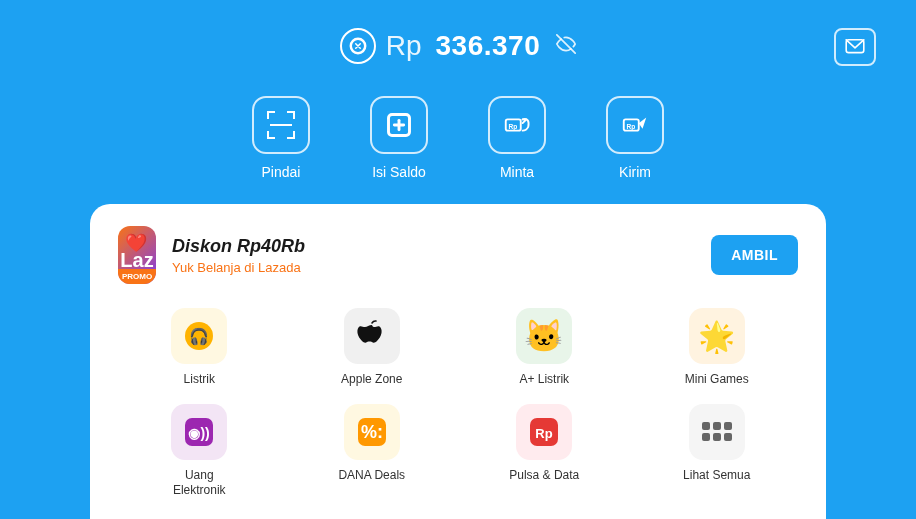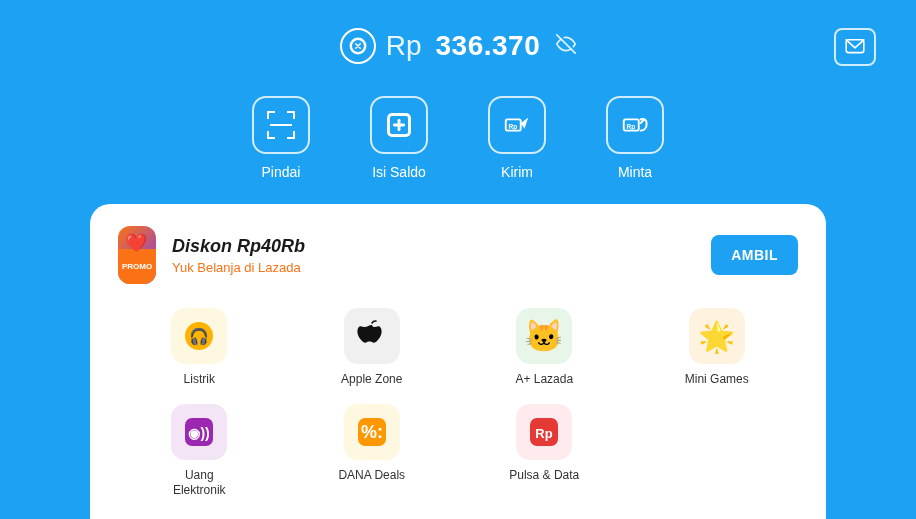--- a/index.html
+++ b/index.html
@@ -153,21 +153,21 @@
     .promo-logo-badge {
       position: absolute;
       bottom: 0;
       left: 0;
       right: 0;
       background: #f97316;
       text-align: center;
       font-size: 8px;
       font-weight: 700;
       color: white;
-      padding: 13px 0;
+      padding: 3px 0;
     }
 
     .promo-info {
       flex: 1;
     }
 
     .promo-title {
       font-size: 18px;
       font-weight: 700;
       color: #1a1a1a;
@@ -332,42 +332,42 @@
         <line x1="12" y1="8" x2="12" y2="16"></line>
         <line x1="8" y1="12" x2="16" y2="12"></line>
 
       </svg>
     </div>
     <span class="action-label">Isi Saldo</span>
   </div>
 
   <div class="action-item">
     <div class="action-icon-box">
+      <svg width="30" height="30" viewBox="0 0 32 32" fill="none" stroke-linecap="round" stroke-linejoin="round">
+        <rect x="4" y="10" width="16" height="12" rx="2" fill="none" stroke="white" stroke-width="2"></rect>
+        <text x="7" y="20" font-size="7" fill="white" stroke="none" font-weight="700">Rp</text>
+
+        <path d="M22 10 Q30 8 28 18 Q26 22 22 22" fill="none" stroke="white" stroke-width="2"></path>
+        <polyline points="22,10 26,10 22,14" fill="none" stroke="white" stroke-width="2"></polyline>
+      </svg>
+    </div>
+    <span class="action-label">Minta</span>
+  </div>
+
+  <div class="action-item">
+    <div class="action-icon-box">
       <svg width="30" height="30" viewBox="0 0 32 32" fill="none" stroke="white" stroke-width="2" stroke-linecap="round" stroke-linejoin="round">
         <rect x="4" y="10" width="16" height="12" rx="2" fill="none"></rect>
         <text x="7" y="20" font-size="7" fill="white" stroke="none" font-weight="700">Rp</text>
         <path d="M20 14 L28 8 L24 20 Z" fill="white" stroke="none"></path>
       </svg>
     </div>
     <span class="action-label">Kirim</span>
   </div>
 
-  <div class="action-item">
-    <div class="action-icon-box">
-      <svg width="30" height="30" viewBox="0 0 32 32" fill="none" stroke-linecap="round" stroke-linejoin="round">
-        <rect x="4" y="10" width="16" height="12" rx="2" fill="none" stroke="white" stroke-width="2"></rect>
-        <text x="7" y="20" font-size="7" fill="white" stroke="none" font-weight="700">Rp</text>
-
-        <path d="M22 10 Q30 8 28 18 Q26 22 22 22" fill="none" stroke="white" stroke-width="2"></path>
-        <polyline points="22,10 26,10 22,14" fill="none" stroke="white" stroke-width="2"></polyline>
-      </svg>
-    </div>
-    <span class="action-label">Minta</span>
-  </div>
-
 </div>
 
 <div class="white-card">
 
   <div class="promo-banner">
     <div class="promo-logo">
       <span class="promo-logo-laz">Laz</span>
       <div class="promo-logo-badge">PROMO</div>
 
       <div style="position:absolute;top:6px;left:50%;transform:translateX(-50%);font-size:18px;">❤️</div>
@@ -400,21 +400,21 @@
           <path d="M17 4 C17 4 18.5 1.5 21 2" fill="none" stroke="#111" stroke-width="1.5" stroke-linecap="round"></path>
         </svg>
       </div>
       <span class="service-label">Apple Zone</span>
     </div>
 
     <div class="service-item">
       <div class="service-icon icon-rewards">
         <span style="font-size:32px;">🐱</span>
       </div>
-      <span class="service-label">A+ Lazada</span>
+      <span class="service-label">A+ Listrik</span>
     </div>
 
     <div class="service-item">
       <div class="service-icon icon-games">
         <span style="font-size:30px;">🌟</span>
       </div>
       <span class="service-label">Mini Games</span>
     </div>
 
     <div class="service-item">
@@ -441,15 +441,28 @@
     <div class="service-item">
       <div class="service-icon icon-pulsa">
         <svg width="34" height="34" viewBox="0 0 34 34">
           <rect x="3" y="3" width="28" height="28" rx="7" fill="#e53935"></rect>
           <text x="17" y="23" text-anchor="middle" font-size="13" fill="white" font-weight="800">Rp</text>
         </svg>
       </div>
       <span class="service-label">Pulsa &amp; Data</span>
     </div>
 
+    <div class="service-item">
+      <div class="service-icon icon-semua">
+        <div class="dots-grid">
+          <div class="dot"></div>
+          <div class="dot"></div>
+          <div class="dot"></div>
+          <div class="dot"></div>
+          <div class="dot"></div>
+          <div class="dot"></div>
+        </div>
+      </div>
+      <span class="service-label">Lihat Semua</span>
+    </div>
 
   </div>
 </div>
 
 </body></html>

